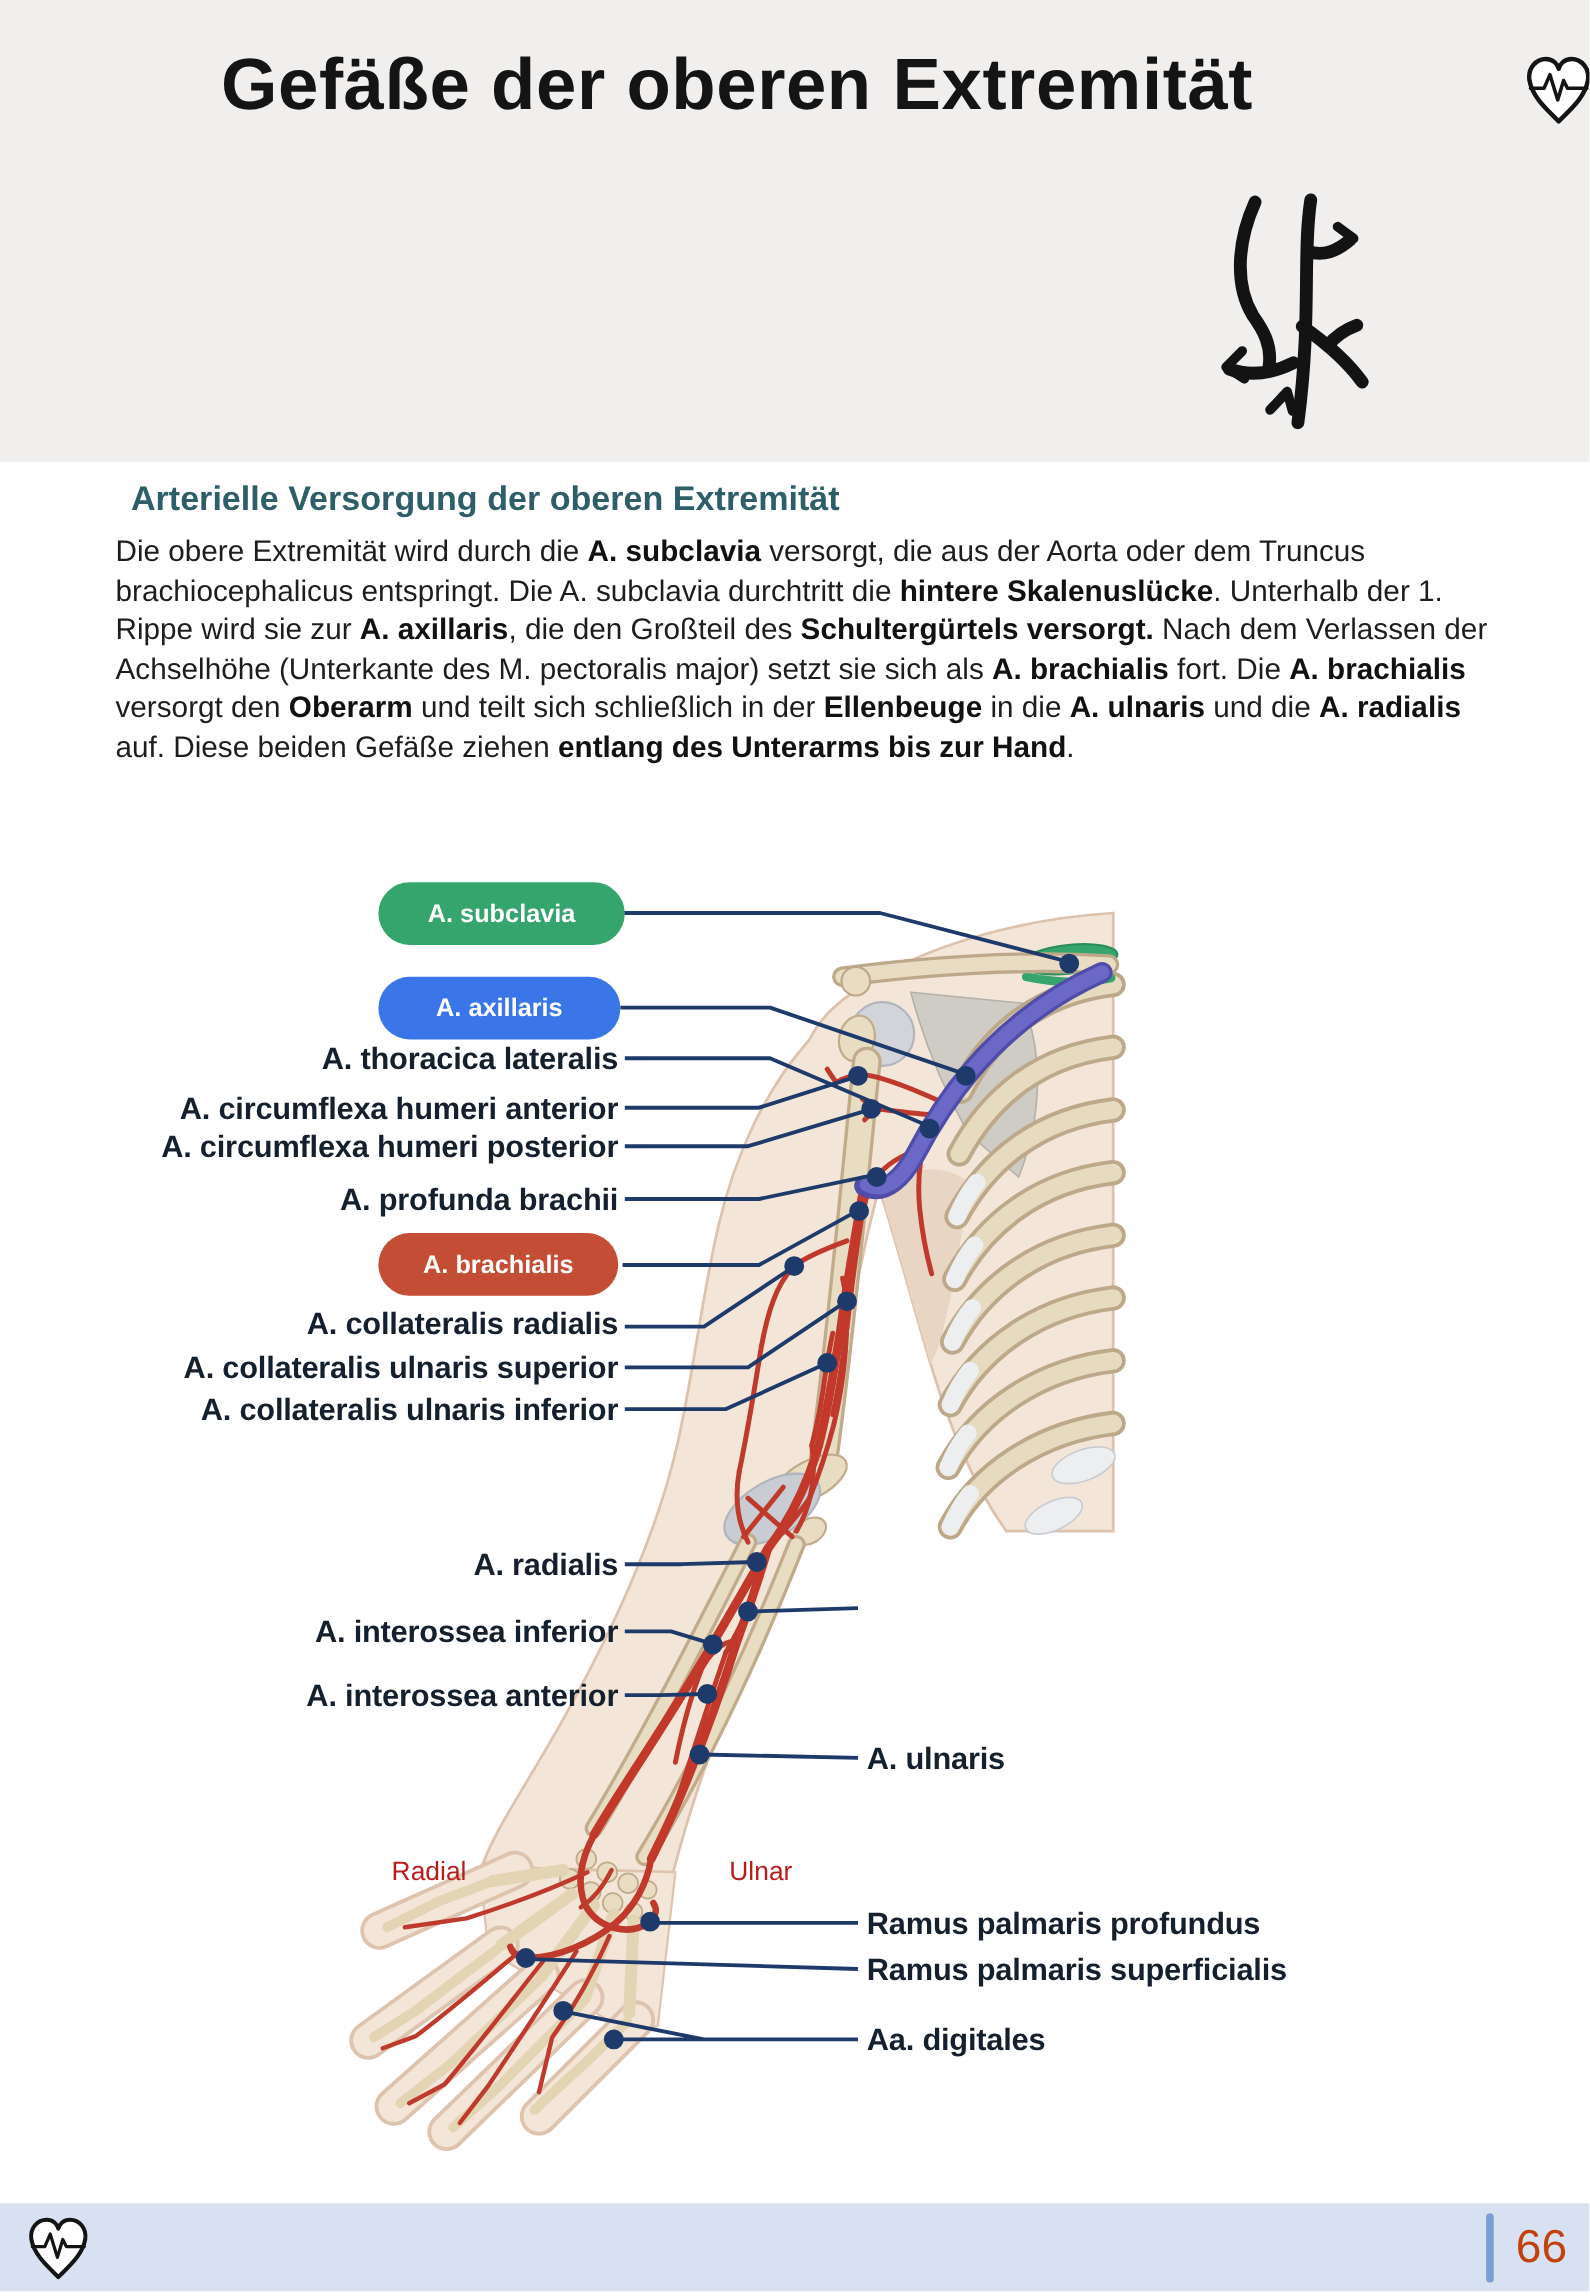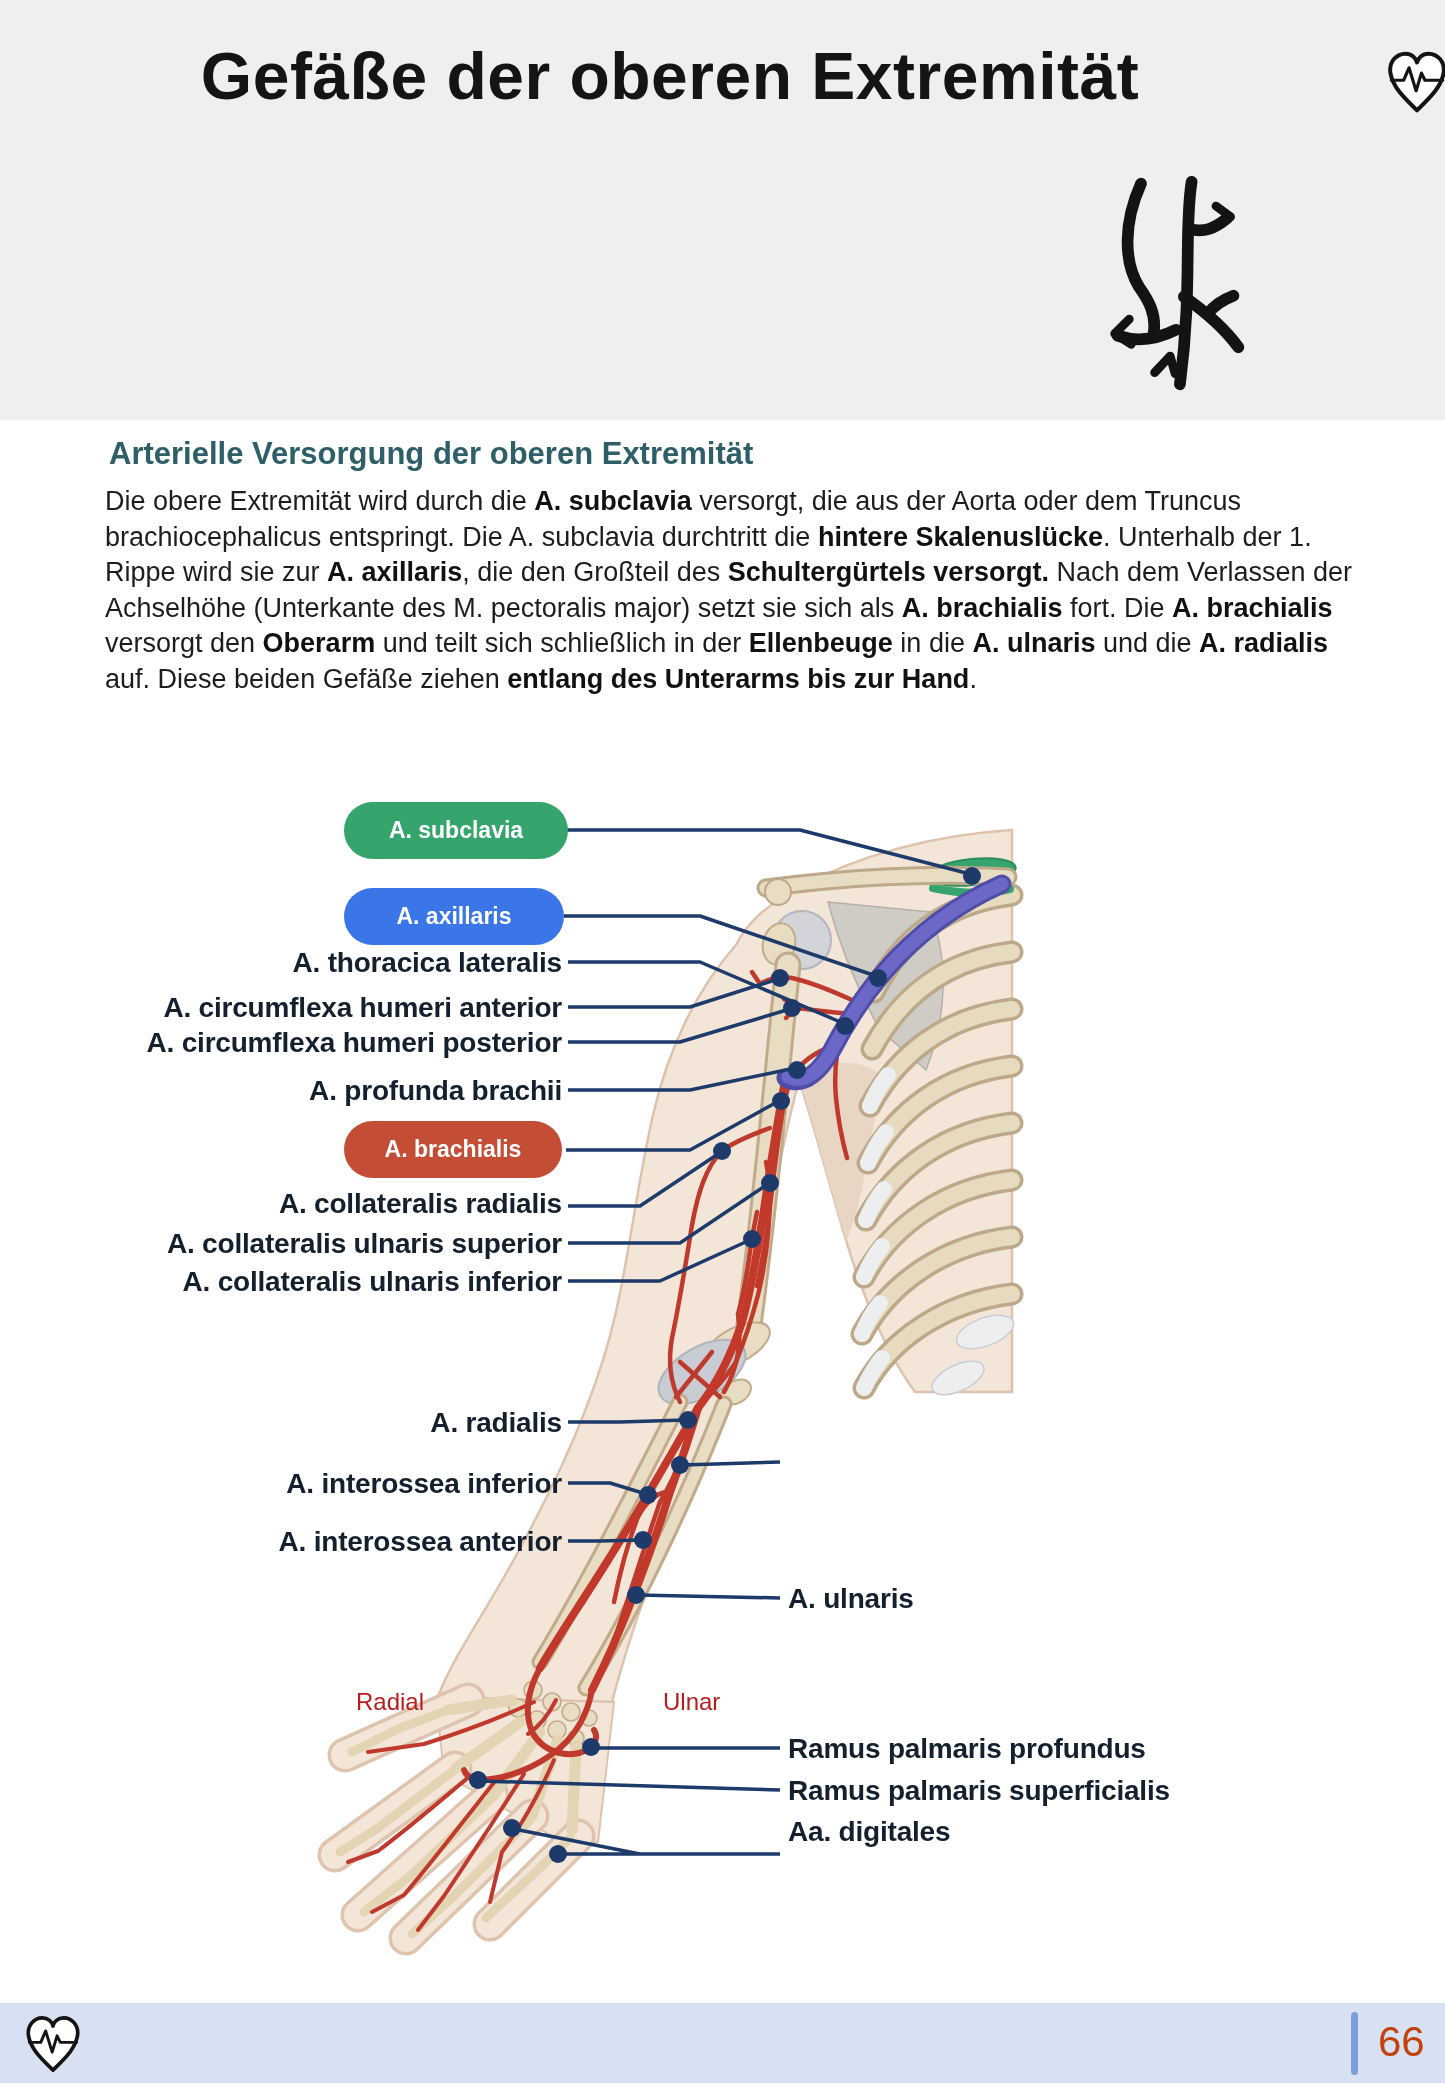--- a/index.html
+++ b/index.html
@@ -2,21 +2,21 @@
 <html><head>
 <meta charset="utf-8">
 <style>
   html,body{margin:0;padding:0;background:#ffffff;}
   .page{position:relative;width:1445px;height:2087px;background:#ffffff;overflow:hidden;
         font-family:"Liberation Sans",sans-serif;color:#1e1e1e;padding-left:17px;}
   .header-band{position:absolute;left:0;top:0;width:1445px;height:420px;background:#f0efee;}
   .page-title{position:absolute;left:0;top:38px;width:1340px;text-align:center;
               font-size:66px;font-weight:700;letter-spacing:.5px;color:#141414;}
   .icon-abs{position:absolute;}
-  .section-heading{position:absolute;left:109px;top:436px;font-size:31px;font-weight:700;color:#2e5f68;}
+  .section-heading{position:absolute;left:119px;top:436px;font-size:31px;font-weight:700;color:#2e5f68;}
   .intro{position:absolute;left:105px;top:484px;width:1250px;font-size:27px;line-height:35.5px;color:#1d1d1d;}
   .intro b{font-weight:700;color:#111;}
   .figure{position:absolute;left:0;top:800px;width:1445px;height:1250px;}
   .figure svg.art{position:absolute;left:0;top:0;}
   .badge{position:absolute;height:57px;border-radius:29px;color:#ffffff;font-size:23px;font-weight:700;
          display:flex;align-items:center;justify-content:center;}
   .lbl{position:absolute;font-size:28px;font-weight:700;color:#15202e;white-space:nowrap;letter-spacing:-.2px;}
   .lbl.left{right:883px;text-align:right;}
   .lbl.right{left:788px;text-align:left;}
   .lbl.wrap{white-space:normal;width:215px;line-height:29px;}
@@ -276,21 +276,21 @@
     <div class="lbl left" style="top:388px">A. collateralis radialis</div>
     <div class="lbl left" style="top:428px">A. collateralis ulnaris superior</div>
     <div class="lbl left" style="top:466px">A. collateralis ulnaris inferior</div>
     <div class="lbl left" style="top:607px">A. radialis</div>
     <div class="lbl left" style="top:668px">A. interossea inferior</div>
     <div class="lbl left" style="top:726px">A. interossea anterior</div>
 
     <div class="lbl right" style="top:783px">A. ulnaris</div>
     <div class="lbl right" style="top:933px">Ramus palmaris profundus</div>
     <div class="lbl right" style="top:975px">Ramus palmaris superficialis</div>
-    <div class="lbl right" style="top:1016px">Aa. digitales</div>
+    <div class="lbl right" style="top:1039px">Aa. digitales</div>
 
     <div class="side-marker" style="left:356px;top:888px">Radial</div>
     <div class="side-marker" style="left:663px;top:888px">Ulnar</div>
   </div>
 
   <div class="footer"></div>
   <svg class="icon-abs" style="left:24px;top:2013px" width="58" height="62" viewBox="0 0 70 76">
     <path d="M 35,70 C 22,57 8,45 5,28 C 3,15 12,6 22,6 C 29,6 34,11 35,16 C 36,11 41,6 48,6 C 58,6 67,15 65,28 C 62,45 48,57 35,70 Z" fill="#ffffff" stroke="#141414" stroke-width="4.5" stroke-linejoin="round"></path>
     <path d="M 6,36 L 20,36 L 26,22 L 34,48 L 40,28 L 44,36 L 64,36" fill="none" stroke="#141414" stroke-width="3.6" stroke-linejoin="round" stroke-linecap="round"></path>
   </svg>

